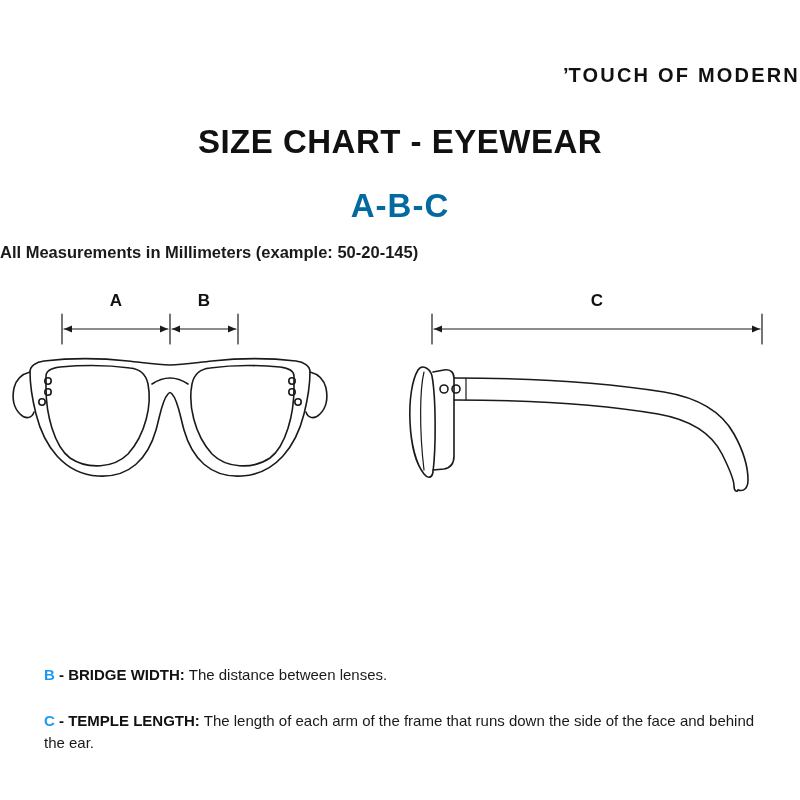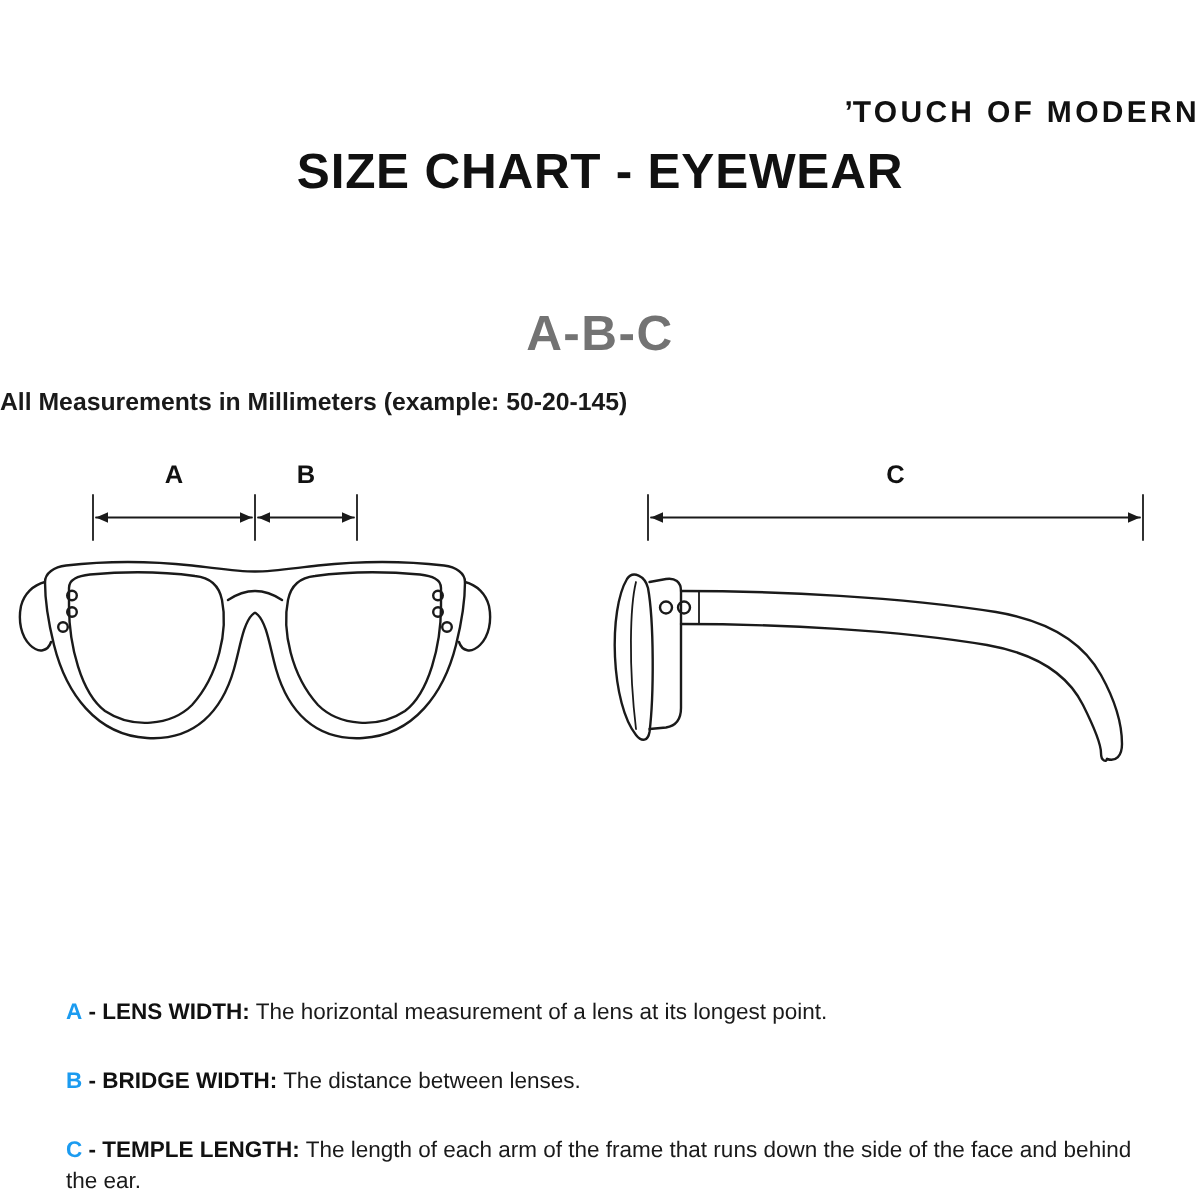--- a/index.html
+++ b/index.html
@@ -30,32 +30,32 @@
     letter-spacing: 2.2px;
     color: #111111;
   }
   .brand .tick {
     font-size: 20px;
     vertical-align: top;
     letter-spacing: 0;
   }
   .title {
     text-align: center;
-    margin-top: 8px;
+    margin-top: 36px;
     font-size: 33px;
     font-weight: bold;
     letter-spacing: 0.5px;
     color: #111111;
   }
   .abc {
     text-align: center;
-    margin-top: 70px;
+    margin-top: 26px;
     font-size: 33px;
     font-weight: bold;
-    color: #737373;
+    color: #0369a1;
     letter-spacing: 1px;
   }
   .subtitle {
     text-align: left;
     margin-top: 18px;
     font-size: 16.5px;
     font-weight: bold;
     color: #1a1a1a;
   }
 
@@ -205,26 +205,20 @@
       </g>
 
       <text x="116" y="18" text-anchor="middle" font-family="Liberation Sans, sans-serif" font-size="17" font-weight="bold" fill="#111111">A</text>
       <text x="204" y="18" text-anchor="middle" font-family="Liberation Sans, sans-serif" font-size="17" font-weight="bold" fill="#111111">B</text>
       <text x="597" y="18" text-anchor="middle" font-family="Liberation Sans, sans-serif" font-size="17" font-weight="bold" fill="#111111">C</text>
     </svg>
   </div>
 
   <div class="legend">
 
-    <div class="legend-row">
-      <span class="legend-key">A</span>
-      <span class="legend-label">-</span>
-      <span class="legend-label">LENS WIDTH:</span>
-      <span class="legend-desc">The horizontal measurement of a lens at its longest point.</span>
-    </div>
 
     <div class="legend-row">
       <span class="legend-key">B</span>
       <span class="legend-label">-</span>
       <span class="legend-label">BRIDGE WIDTH:</span>
       <span class="legend-desc">The distance between lenses.</span>
     </div>
 
     <div class="legend-row">
       <span class="legend-key">C</span>

